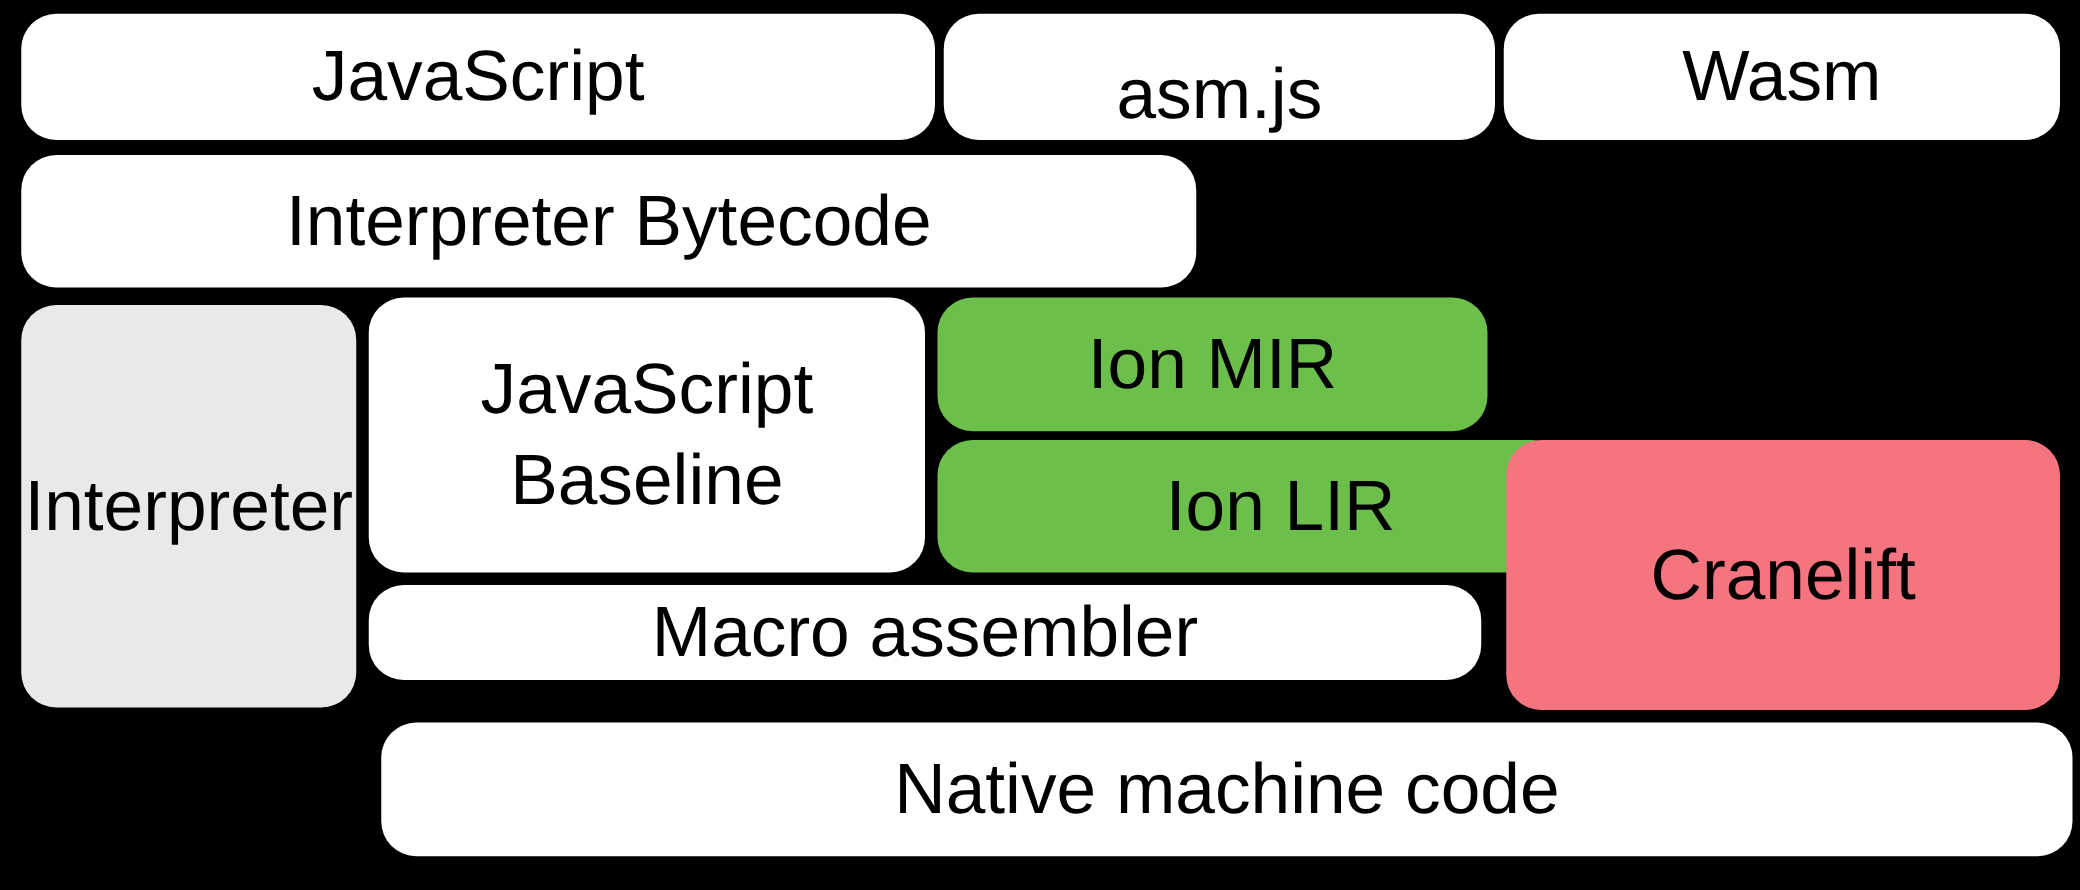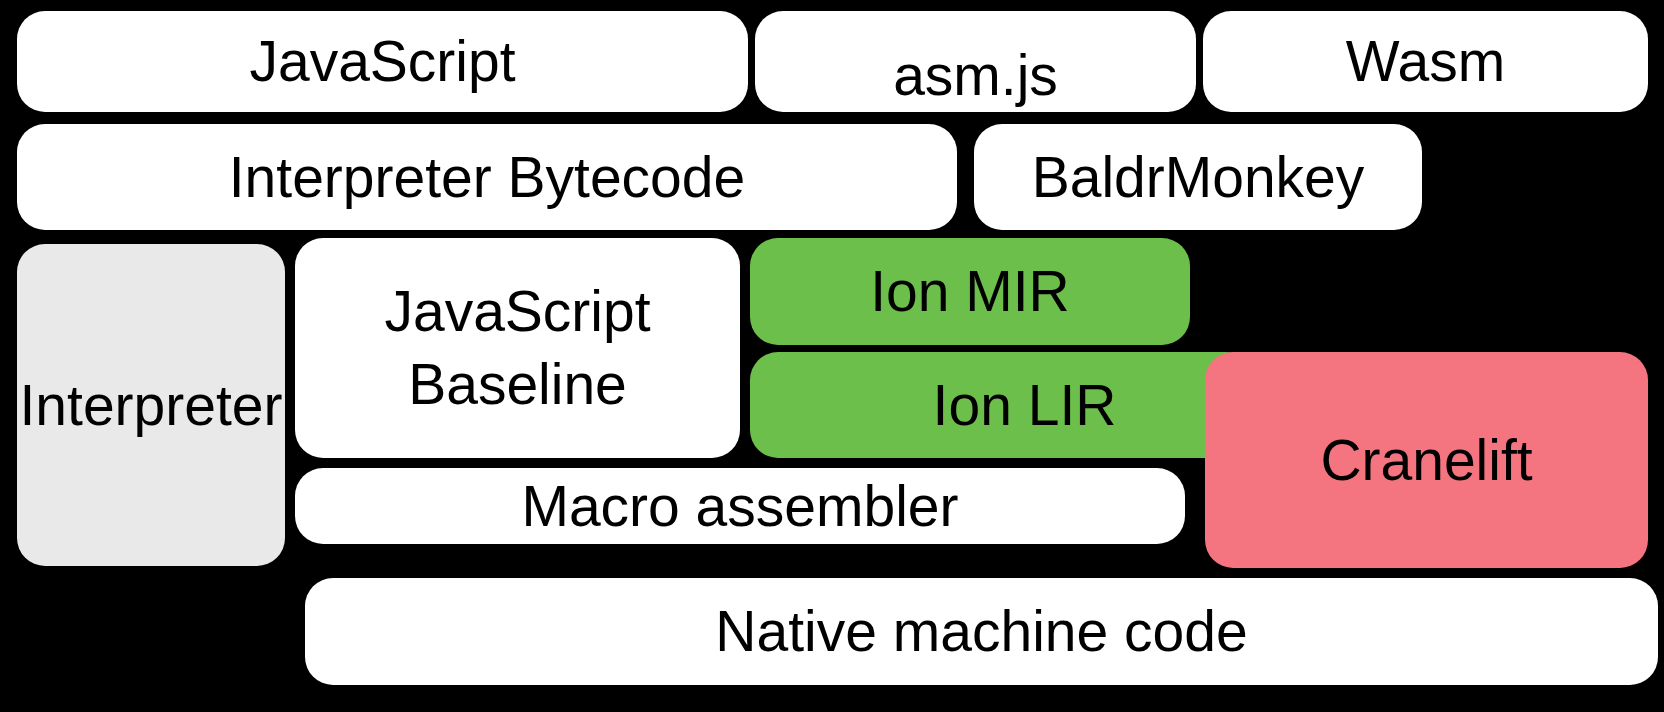--- a/index.html
+++ b/index.html
@@ -61,23 +61,20 @@
   </div>
 
   <div id="box-wasm" class="box bg-white">
     <span>Wasm</span>
   </div>
 
   <div id="box-js-bytecode" class="box bg-white">
     <span>Interpreter Bytecode</span>
   </div>
 
-  <div id="box-baldrmonkey" class="box bg-white">
-    <span>BaldrMonkey</span>
-  </div>
 
   <div id="box-interpreter" class="box bg-gray">
     <span>Interpreter</span>
   </div>
 
   <div id="box-js-baseline" class="box bg-white">
     <span>JavaScript
 Baseline</span>
   </div>
 

